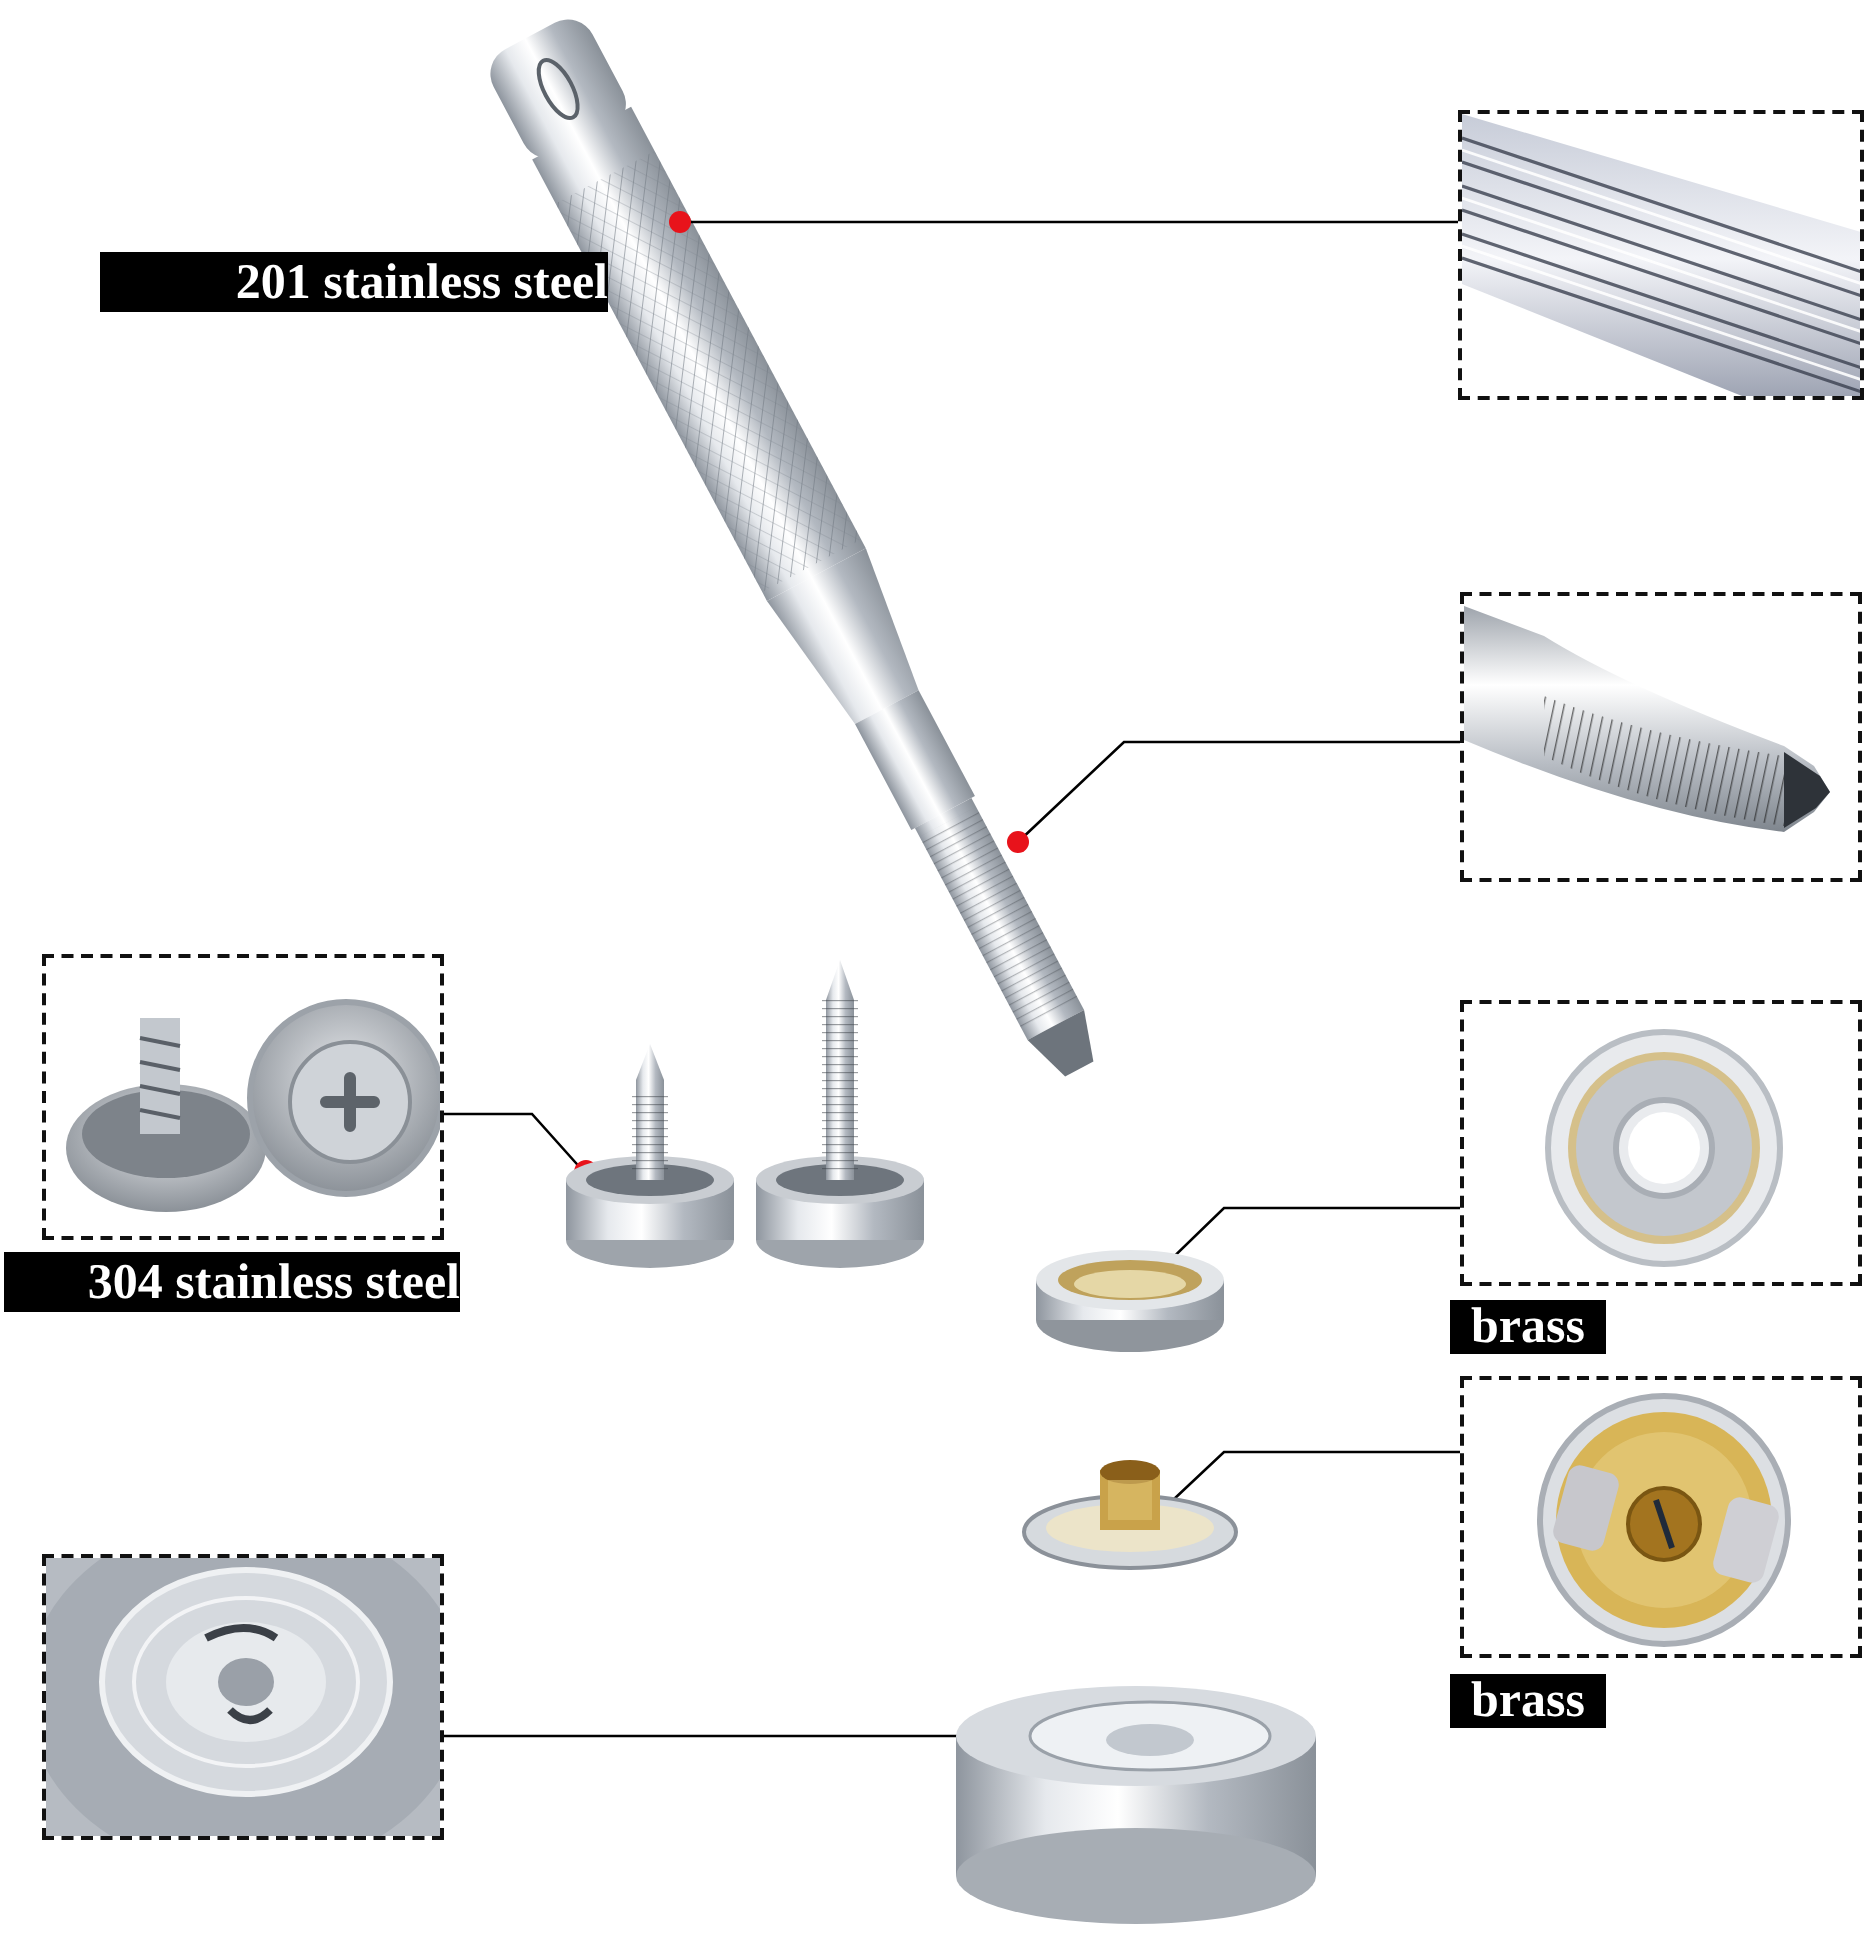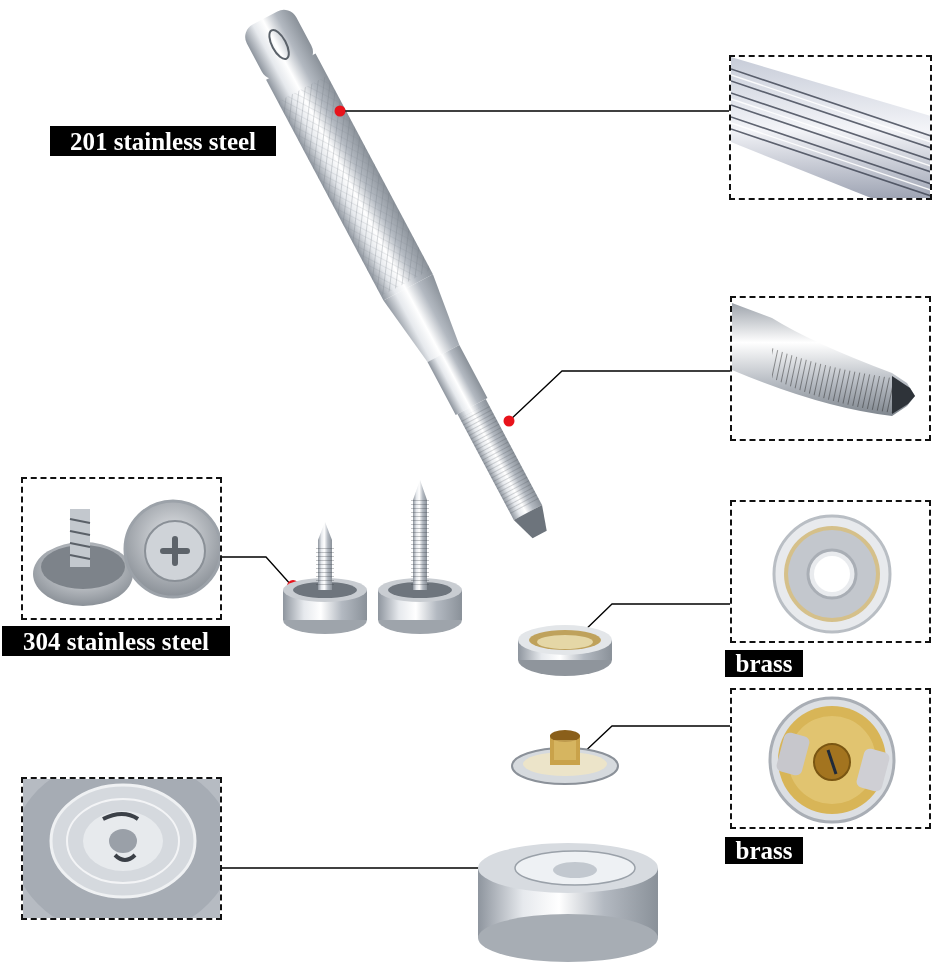--- a/index.html
+++ b/index.html
@@ -127,25 +127,25 @@
     <g>
       <rect x="478" y="868" width="180" height="70" fill="url(#rodGrad)"></rect>
       <ellipse cx="568" cy="938" rx="90" ry="24" fill="#a7adb4"></ellipse>
       <ellipse cx="568" cy="868" rx="90" ry="25" fill="#d7dbe0"></ellipse>
       <ellipse cx="575" cy="868" rx="60" ry="17" fill="#eef1f4" stroke="#9aa1a9" stroke-width="1.5"></ellipse>
       <ellipse cx="575" cy="870" rx="22" ry="8" fill="#c2c8cf"></ellipse>
     </g>
   </svg>
 </div>
 
-<div class="label" style="left:50px;top:126px;width:226px;height:30px;font-size:25px;">
+<div class="label" style="left:50px;top:126px;width:254px;height:30px;font-size:25px;justify-content:flex-end;">
   <span>201 stainless steel</span>
 </div>
 
-<div class="label" style="left:2px;top:626px;width:228px;height:30px;font-size:25px;">
+<div class="label" style="left:2px;top:626px;width:228px;height:30px;font-size:25px;justify-content:flex-end;">
   <span>304 stainless steel</span>
 </div>
 
 <div class="label" style="left:725px;top:650px;width:78px;height:27px;font-size:25px;">
   <span>brass</span>
 </div>
 
 <div class="label" style="left:725px;top:837px;width:78px;height:27px;font-size:25px;">
   <span>brass</span>
 </div>

